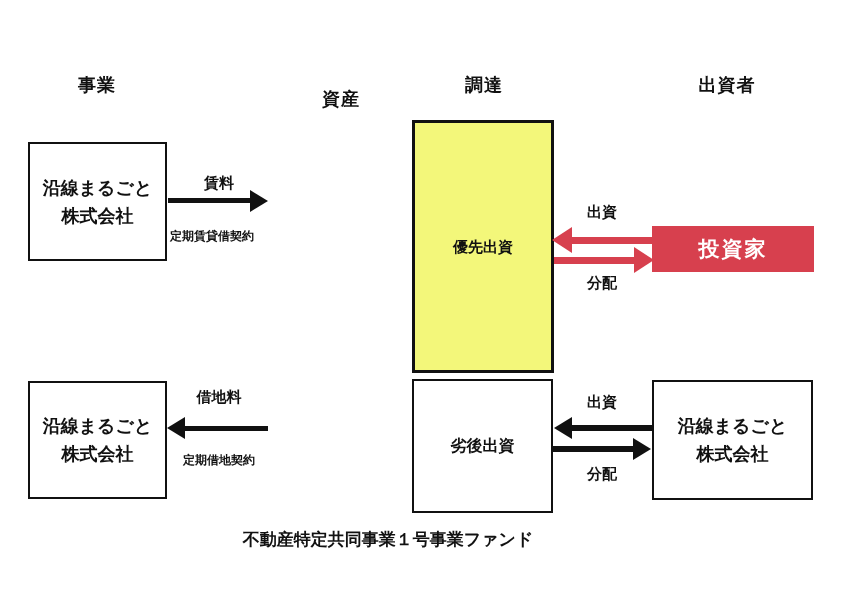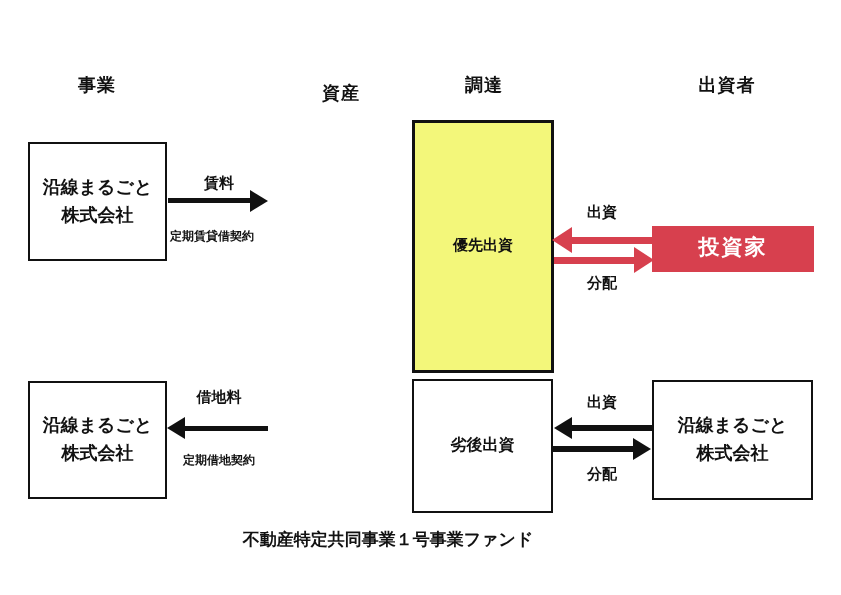--- a/index.html
+++ b/index.html
@@ -8,21 +8,21 @@
     font-family:"Liberation Sans","DejaVu Sans",sans-serif;
     font-weight:bold;color:#111111;overflow:hidden;
   }
   .hdr{
     position:absolute;transform:translate(-50%,-50%);
     font-size:18px;white-space:nowrap;letter-spacing:1px;
   }
   .box{
     position:absolute;box-sizing:border-box;background:#ffffff;
     border:2px solid #111111;display:flex;flex-direction:column;
-    justify-content:center;text-align:center;font-family:Liberation Mono, monospace;
+    justify-content:center;text-align:center;
   }
   .box .ln{font-size:18px;line-height:28px;white-space:nowrap;}
   .box.asset{border-width:3px;}
   .box.asset .ln{font-size:17px;line-height:28px;}
   .box.senior{background:var(--yellow,#f3f77a);border-width:3px;}
   .box.senior .ln{font-size:15px;line-height:23px;}
   .box.junior .ln{font-size:16px;}
   .box.investor-red{
     background:var(--red,#d7404e);border:none;color:#ffffff;
   }
@@ -43,21 +43,21 @@
     position:absolute;transform:translate(-50%,-50%);
     font-size:17px;white-space:nowrap;
   }
 </style>
 </head>
 <body>
 
 <div class="canvas">
 
   <div class="hdr" style="left:97px;top:85px;">事業</div>
-  <div class="hdr" style="left:341px;top:93px;">資産</div>
+  <div class="hdr" style="left:341px;top:99px;">資産</div>
   <div class="hdr" style="left:484px;top:85px;">調達</div>
   <div class="hdr" style="left:727px;top:85px;">出資者</div>
 
   <div class="box" style="left:28px;top:142px;width:139px;height:119px;">
     <div class="ln">沿線まるごと</div>
     <div class="ln">株式会社</div>
   </div>
 
   <div class="box" style="left:28px;top:381px;width:139px;height:118px;">
     <div class="ln">沿線まるごと</div>

